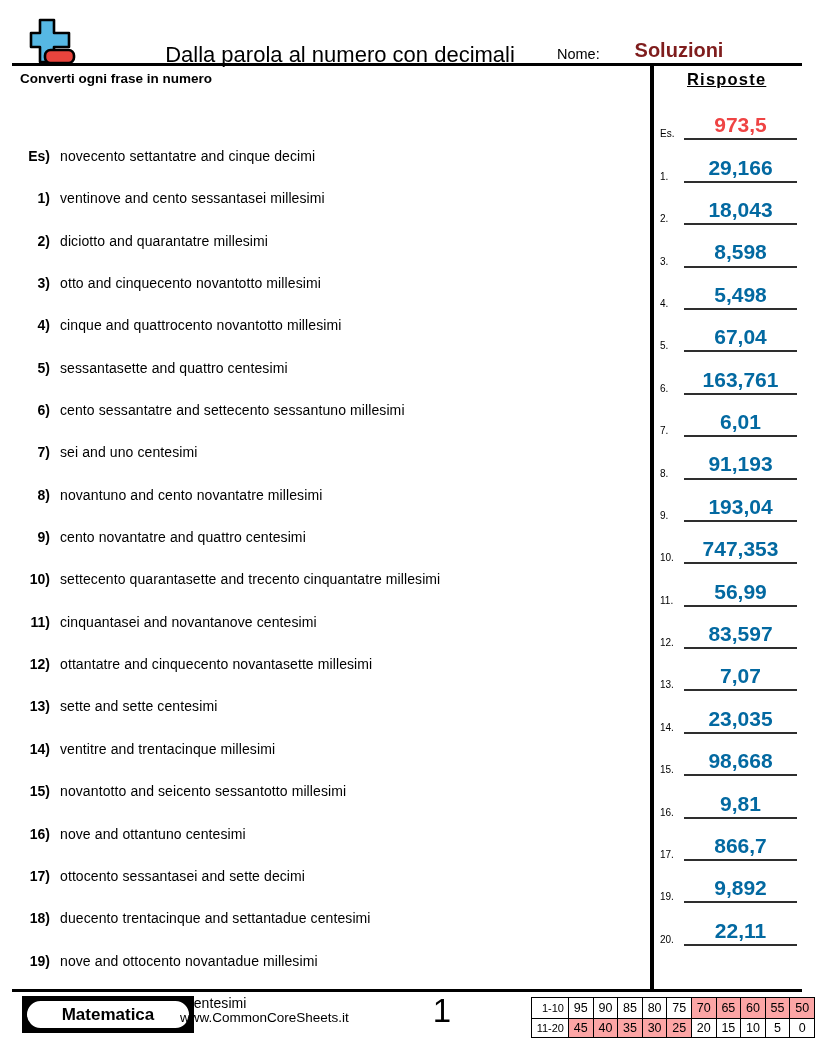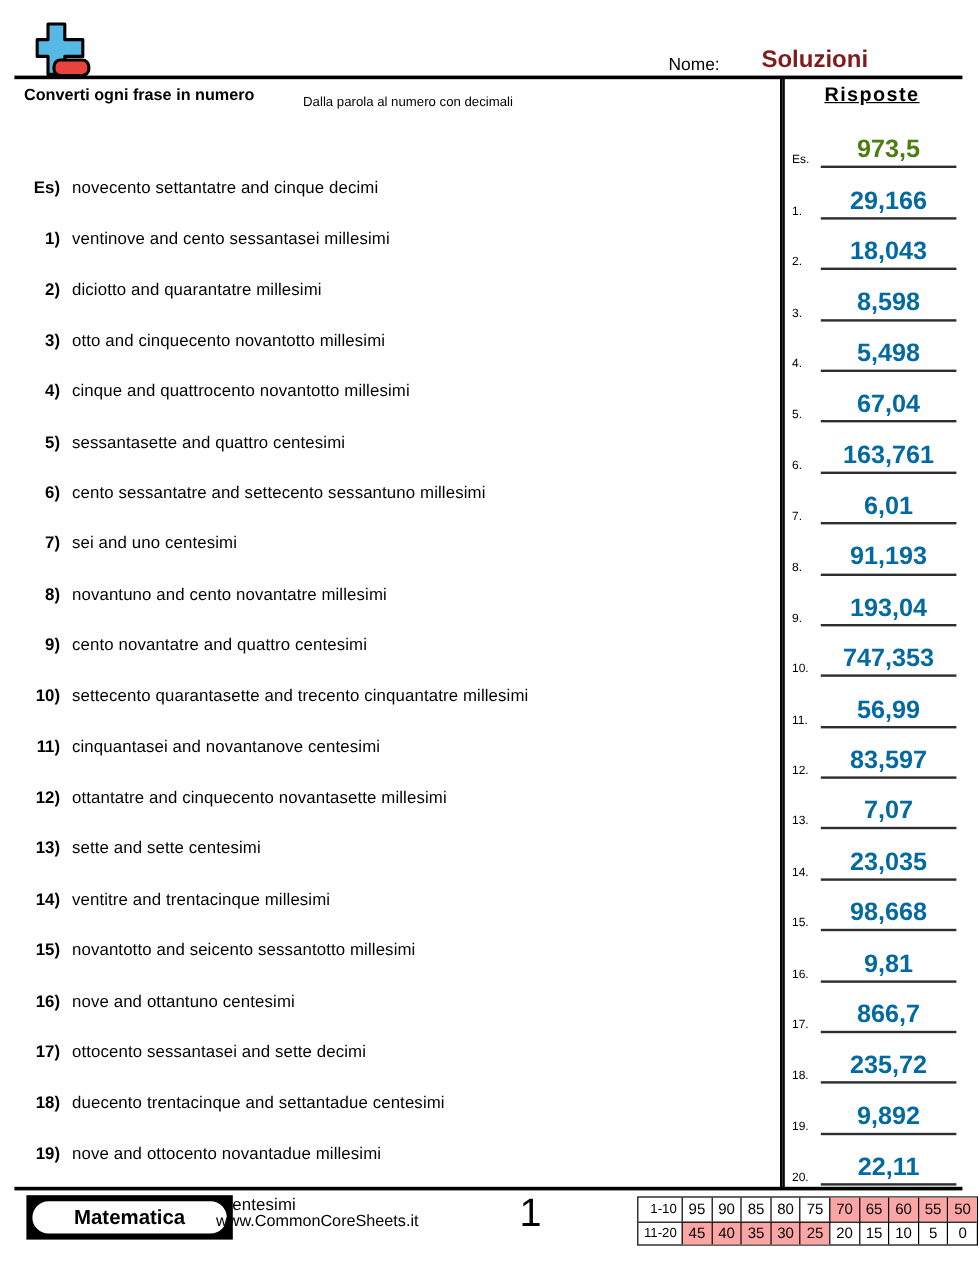--- a/index.html
+++ b/index.html
@@ -4,21 +4,21 @@
 <style>
   * { margin:0; padding:0; box-sizing:border-box; }
   html,body { background:#fff; }
   body {
     width:816px; height:1056px; position:relative;
     font-family:"Liberation Sans", sans-serif; color:#000;
     overflow:hidden;
   }
   
   .logo { position:absolute; left:28px; top:18px; }
-  .title { position:absolute; left:150px; top:42px; width:380px; text-align:center; font-size:11px;margin-top:37px; }
+  .title { position:absolute; left:150px; top:42px; width:380px; text-align:center; font-size:22px; }
   .nome-label { position:absolute; left:557px; top:46px; font-size:14.5px; }
   .nome-value { position:absolute; left:618px; top:39px; width:122px; text-align:center;
                 font-size:20px; font-weight:bold; color:#7f1d1d; }
   .header-line { position:absolute; left:12px; right:14px; top:63px; height:3px; background:#000; }
   .instruction { position:absolute; left:20px; top:71px; font-size:13.5px; font-weight:bold; }
   
   .vline { position:absolute; left:650px; top:64px; height:926px; width:3px;
            border-left:2px solid #000; border-right:2px solid #000; }
   
   .problems { position:absolute; left:20px; top:96px; width:624px;margin-top:48px; }
@@ -26,21 +26,21 @@
   .pnum { flex:none; width:30px; text-align:right; font-weight:bold; font-size:14px; }
   .ptext { margin-left:10px; font-size:14px; letter-spacing:.1px; }
   
   .risposte { position:absolute; left:687px; top:70px; font-size:16.5px; font-weight:bold;
               text-decoration:underline; letter-spacing:1.2px; }
   .answers { position:absolute; left:658px; top:98px; width:139px; }
   .arow { height:42.4px; display:flex; align-items:flex-end; }
   .anum { flex:none; width:26px; font-size:10px; padding-left:2px; padding-bottom:1px; }
   .aval { flex:1; text-align:center; font-size:21px; font-weight:bold; color:#0369a1;
           border-bottom:2px solid #2e2e2e; line-height:1.1; padding-bottom:2px; }
-  .aval.green { color:#4d7c0f;margin-top:12px; }
+  .aval.green { color:#ef4444;margin-top:12px; }
   
   .footer-line { position:absolute; left:12px; right:14px; top:989px; height:3px; background:#000; }
   .brand-box { position:absolute; left:22px; top:996px; width:172px; height:37px;
                background:#000; padding:3px; }
   .brand-pill { width:100%; height:100%; background:#fff; border:2.5px solid #000;
                 border-radius:16px; display:flex; align-items:center; justify-content:center;
                 font-weight:bold; font-size:17px; }
   .website { position:absolute; left:180px; top:1010px; font-size:13.5px; }
   .pagenum { position:absolute; left:420px; top:992px; width:44px; text-align:center; font-size:33px; }
   .score-table { position:absolute; left:531px; top:997px; display:grid;
@@ -224,24 +224,20 @@
       <span class="anum">15.</span>
       <span class="aval">98,668</span>
     </div>
   <div class="arow">
       <span class="anum">16.</span>
       <span class="aval">9,81</span>
     </div>
   <div class="arow">
       <span class="anum">17.</span>
       <span class="aval">866,7</span>
-    </div>
-  <div class="arow">
-      <span class="anum">18.</span>
-      <span class="aval">235,72</span>
     </div>
   <div class="arow">
       <span class="anum">19.</span>
       <span class="aval">9,892</span>
     </div>
   <div class="arow">
       <span class="anum">20.</span>
       <span class="aval">22,11</span>
     </div>
 </div>

